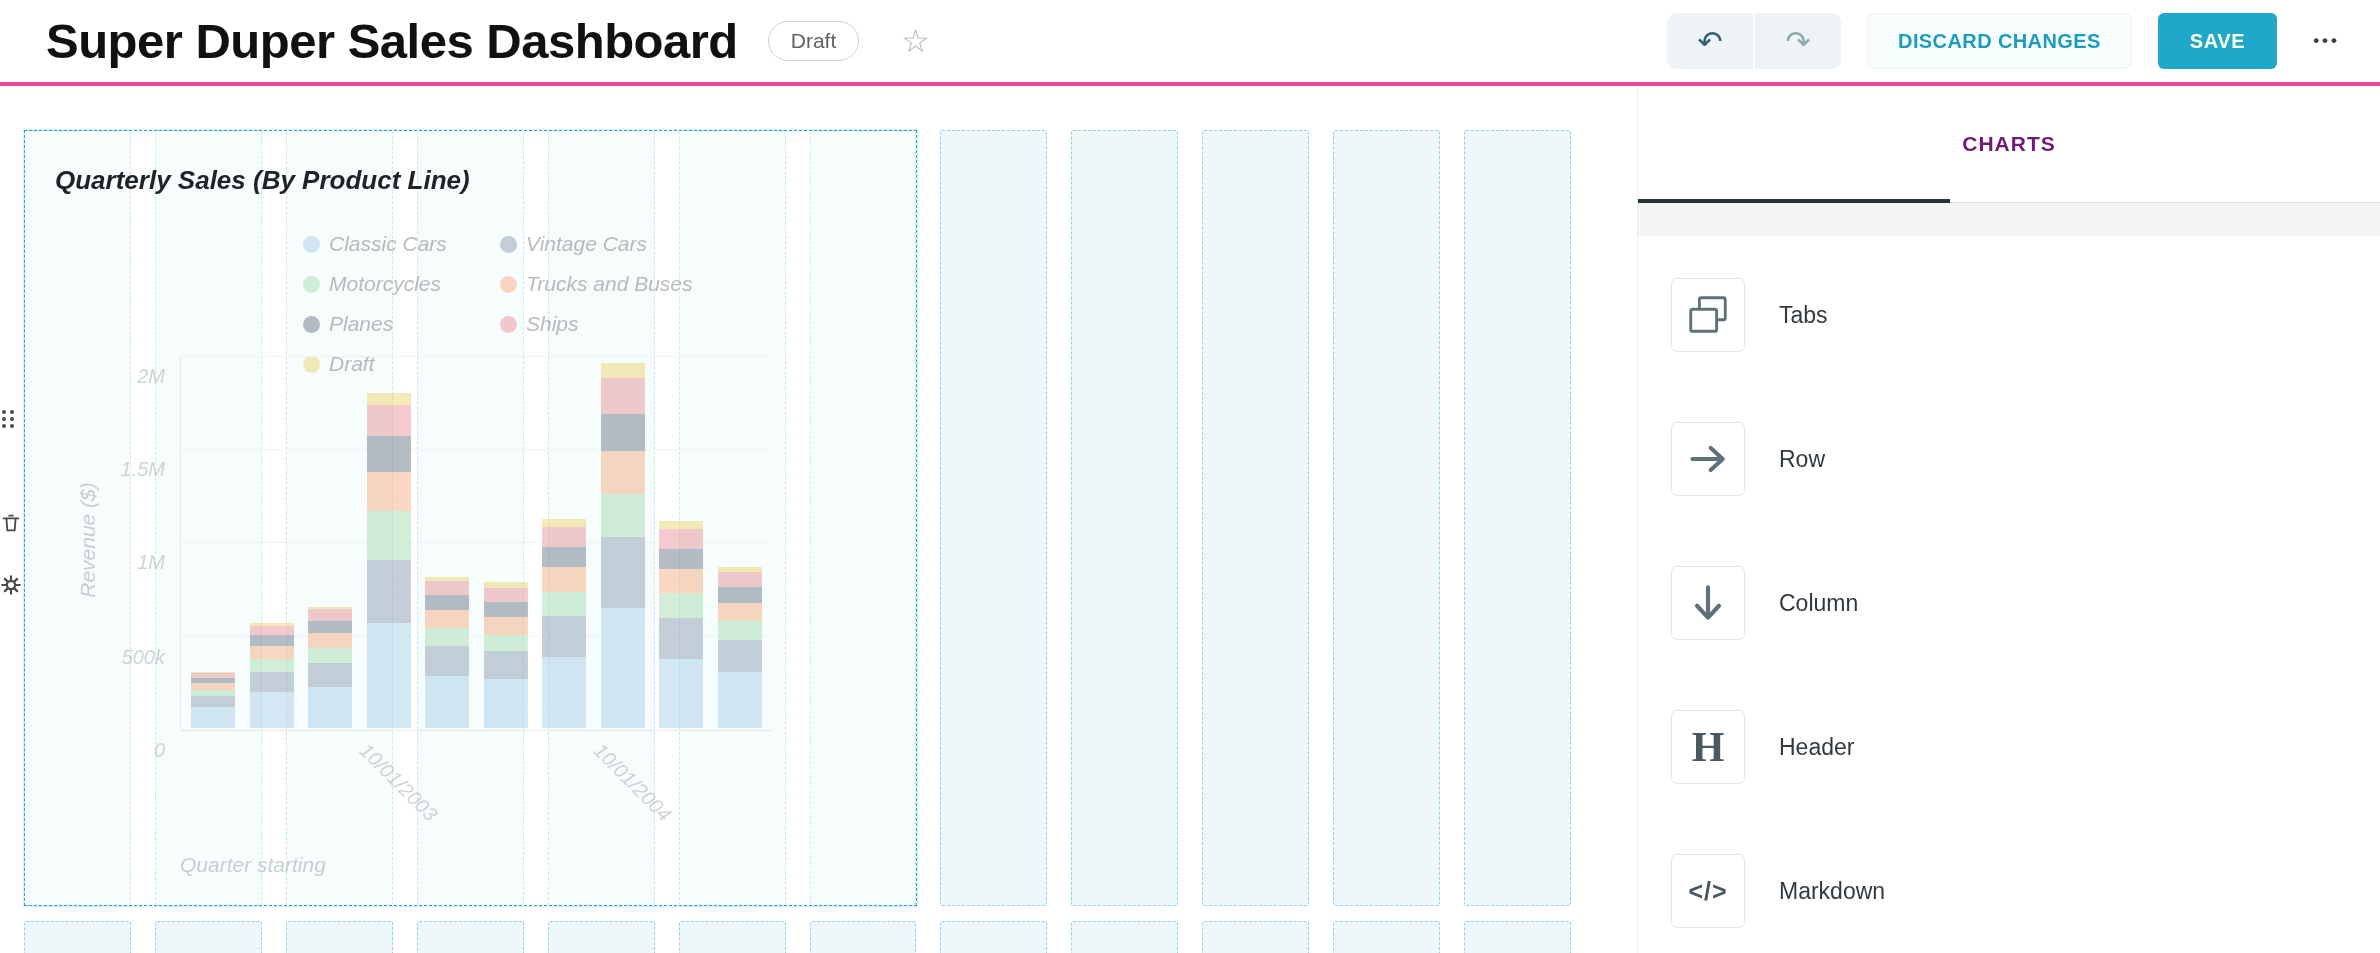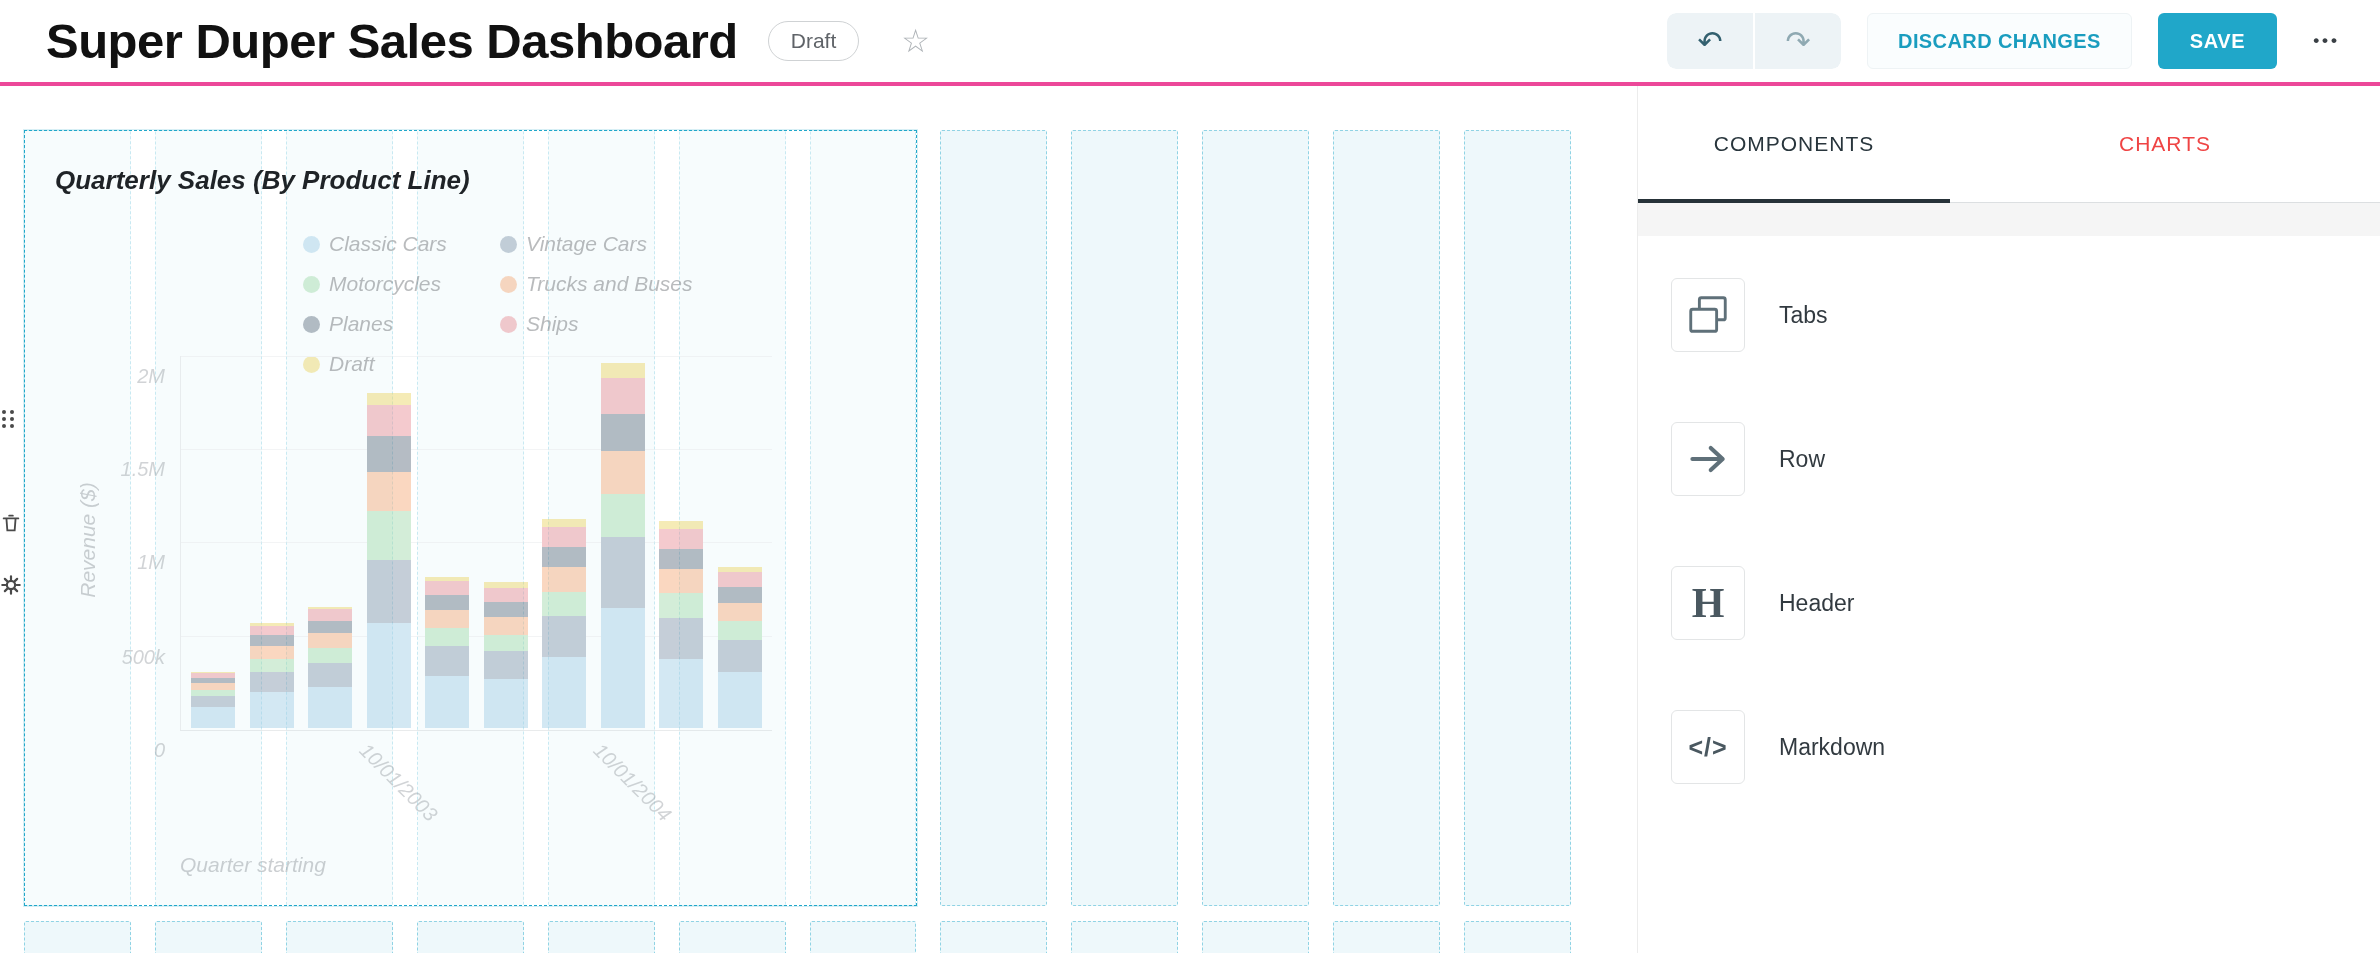--- a/index.html
+++ b/index.html
@@ -66,21 +66,21 @@
   .x-tick { position:absolute; top:608px; font-size:20px; color:#9aa0a5; white-space:nowrap;
             transform:rotate(45deg); transform-origin:top left; }
   .x-axis-title { position:absolute; left:155px; top:722px; width:592px; 
                   font-size:21px; color:#8e959b; }
 
   
   .panel { width:743px; background:#fff; border-left:1px solid #ececec; display:flex; flex-direction:column; }
   .panel-tabs { position:relative; height:117px; display:flex; border-bottom:1px solid #dcdfe1; }
   .tab { display:flex; align-items:center; justify-content:center; font-size:21px; letter-spacing:1px; cursor:pointer; }
   .tab.components { width:312px; color:#28353c; font-weight:500; }
-  .tab.charts { flex:1; color:#ef4444; }
+  .tab.charts { flex:1; color:#701a75;font-weight:bold; }
   .tab-underline { position:absolute; left:0; bottom:-1px; width:312px; height:4px; background:#263238; }
   .panel-band { height:33px; background:#f5f5f5; }
   .comp-list { padding:42px 0 0 33px; display:flex; flex-direction:column; gap:70px; }
   .comp-row { display:flex; align-items:center; gap:34px; cursor:grab; }
   .icon-card { width:74px; height:74px; border:1px solid #e3e5e6; border-radius:6px; background:#fff;
                display:flex; align-items:center; justify-content:center; color:#5f7079; }
   .icon-card svg { display:block; }
   .glyph-h { font-family:"Liberation Serif", serif; font-size:42px; font-weight:700; color:#4a5860; line-height:1; }
   .glyph-md { font-size:25px; font-weight:700; color:#4a5860; letter-spacing:1px; line-height:1; }
   .comp-label { font-size:23px; color:#323a40; }
@@ -311,21 +311,20 @@
           <div class="x-tick" style="left:346px">10/01/2003</div>
           <div class="x-tick" style="left:580px">10/01/2004</div>
 
           <div class="x-axis-title">Quarter starting</div>
         </div>
       </div>
     </div>
 
     <div class="panel">
       <div class="panel-tabs">
-        <div class="tab components">COMPONENTS</div>
         <div class="tab charts">CHARTS</div>
         <div class="tab-underline"></div>
       </div>
       <div class="panel-band"></div>
 
       <div class="comp-list">
 
         <div class="comp-row">
           <div class="icon-card">
             <svg width="46" height="46" viewBox="0 0 48 48" fill="none" stroke="#5f7079" stroke-width="3">
@@ -339,20 +338,29 @@
         <div class="comp-row">
           <div class="icon-card">
             <svg width="44" height="44" viewBox="0 0 48 48" fill="none" stroke="#5f7079" stroke-width="4.5" stroke-linecap="round" stroke-linejoin="round">
               <path d="M7 24 H38"></path>
                 <path d="M27 12 L40 24 L27 36"></path>
             </svg>
           </div>
           <div class="comp-label">Row</div>
         </div>
 
+        <div class="comp-row">
+          <div class="icon-card">
+            <svg width="44" height="44" viewBox="0 0 48 48" fill="none" stroke="#5f7079" stroke-width="4.5" stroke-linecap="round" stroke-linejoin="round">
+              <path d="M24 7 V38"></path>
+                <path d="M12 27 L24 40 L36 27"></path>
+            </svg>
+          </div>
+          <div class="comp-label">Column</div>
+        </div>
 
         <div class="comp-row">
           <div class="icon-card">
             <span class="glyph-h">H</span>
           </div>
           <div class="comp-label">Header</div>
         </div>
 
         <div class="comp-row">
           <div class="icon-card">

